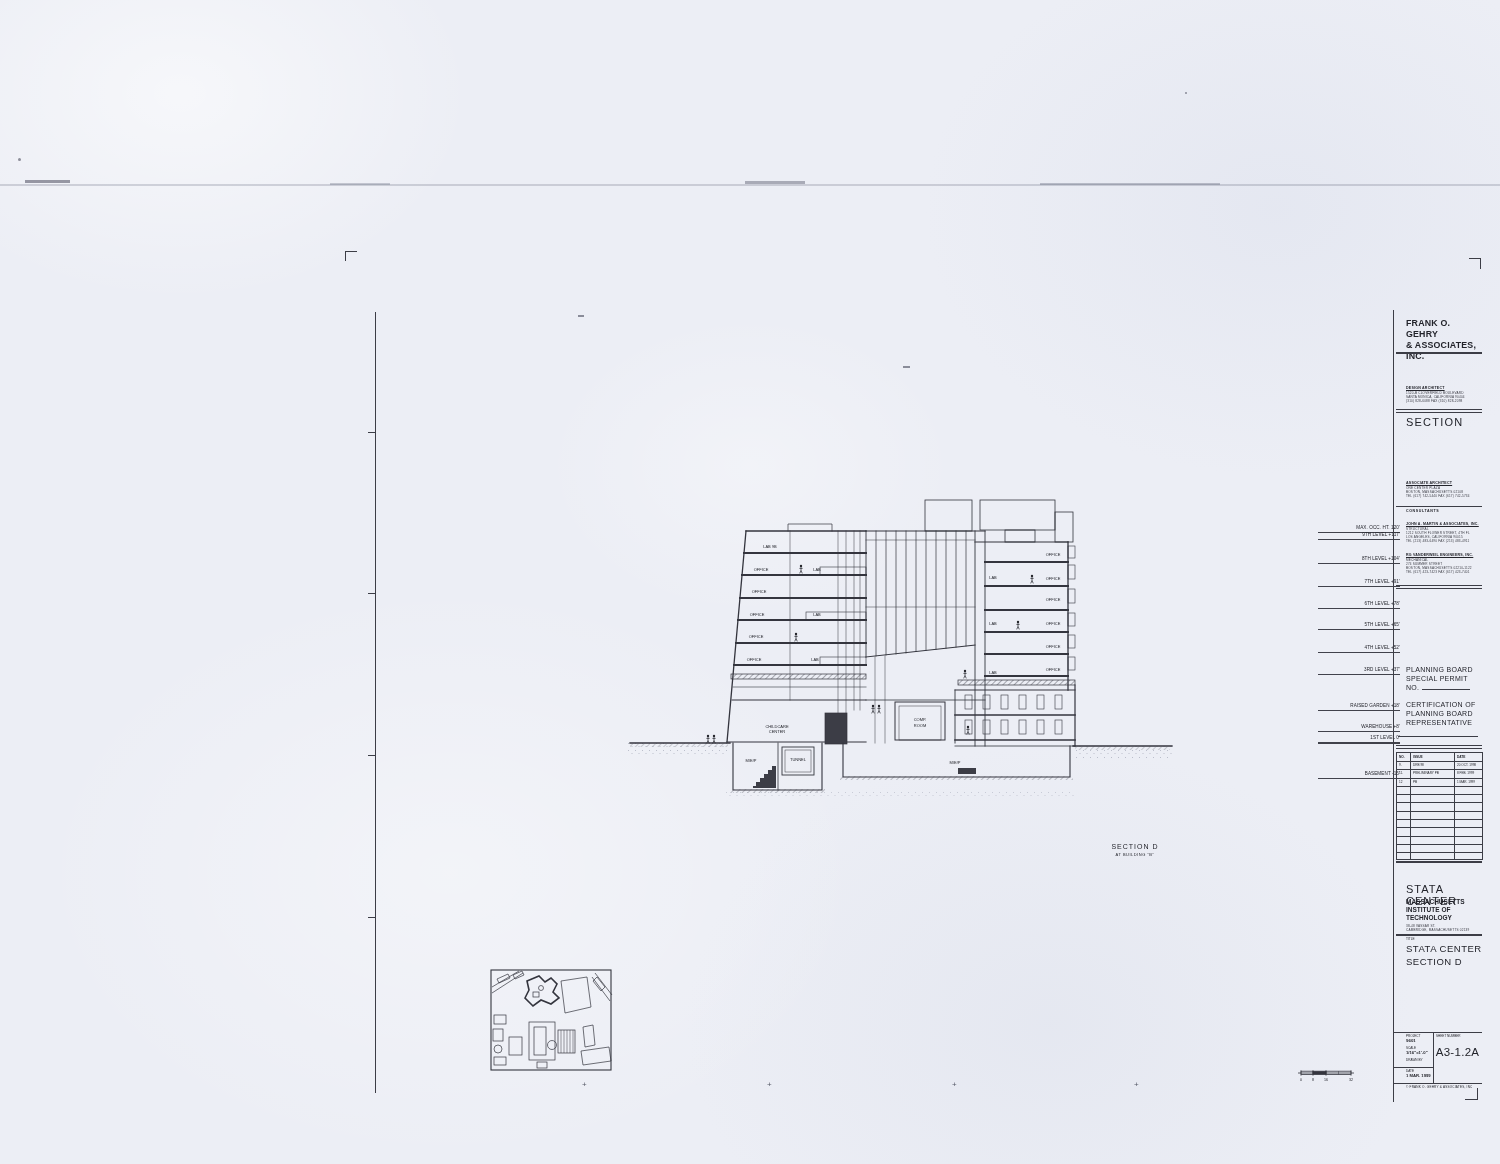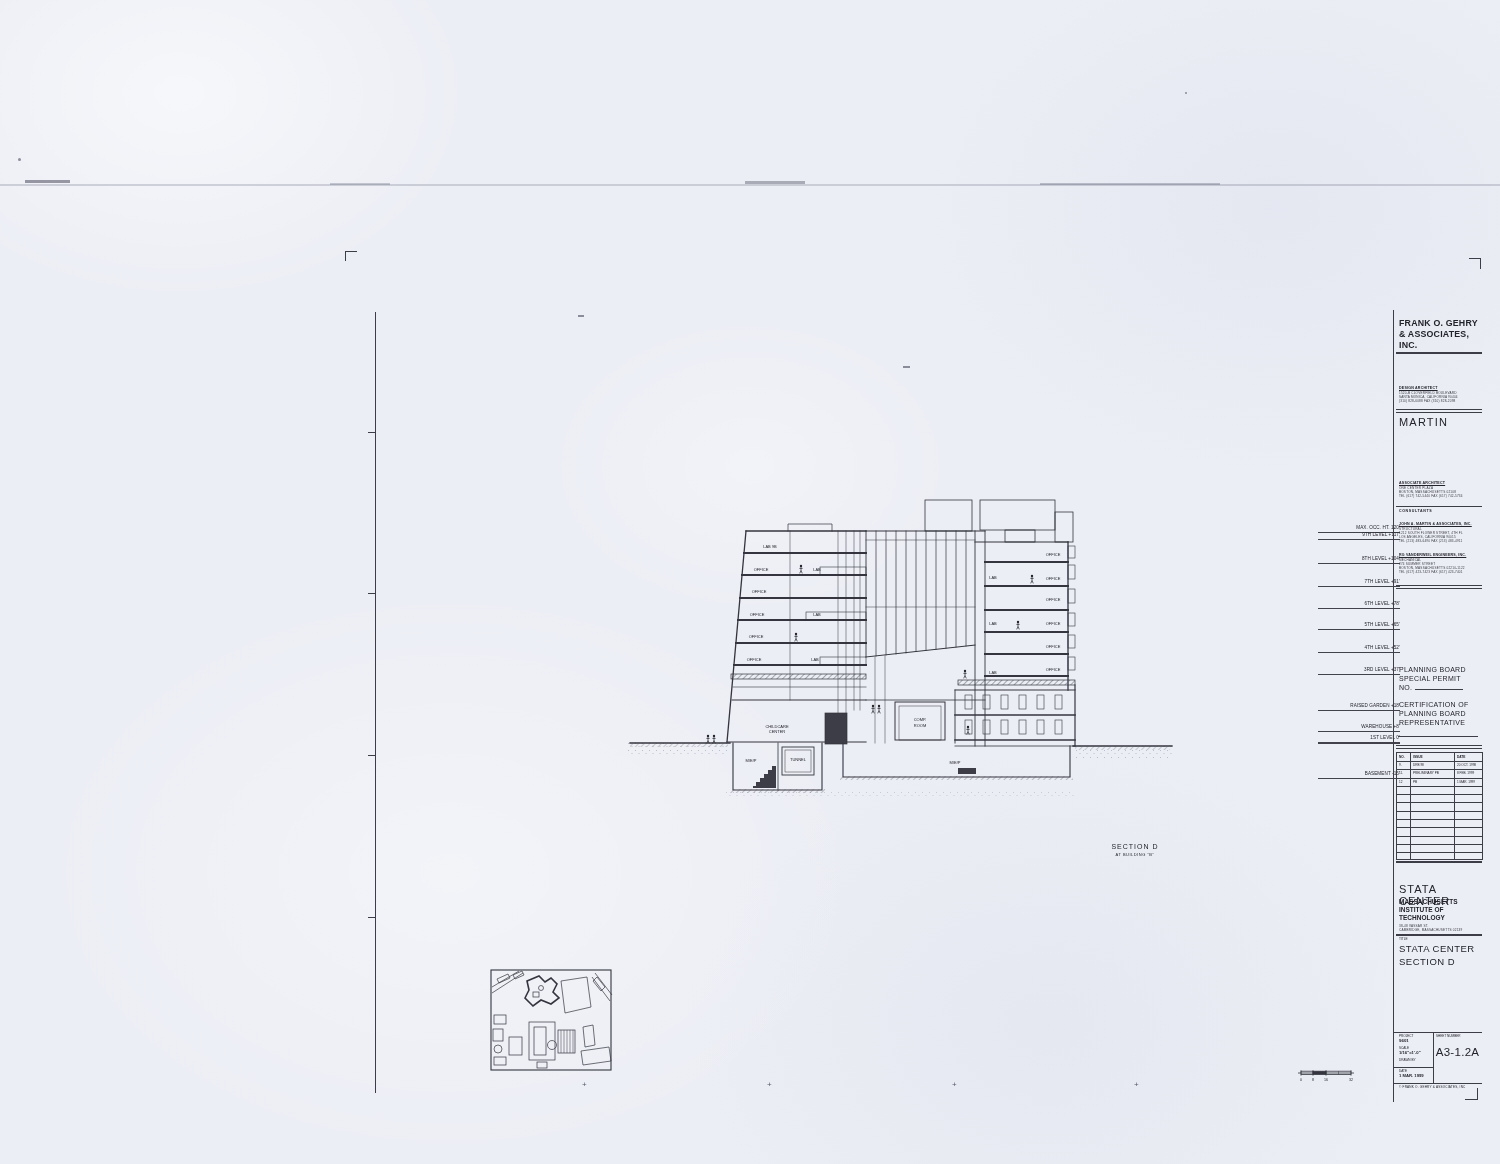--- a/index.html
+++ b/index.html
@@ -12,21 +12,21 @@
       radial-gradient(500px 380px at 85% 18%, rgba(221,225,237,.5), transparent 70%),
       radial-gradient(600px 420px at 30% 75%, rgba(255,255,255,.35), transparent 70%),
       radial-gradient(520px 400px at 70% 88%, rgba(220,224,235,.45), transparent 70%),
       radial-gradient(300px 220px at 50% 40%, rgba(255,255,255,.3), transparent 70%);
   }
   .abs{position:absolute;}
   .ln{position:absolute;background:#3c3d46;}
   
   .tb{position:absolute;left:1393px;top:310px;width:90px;height:792px;border-left:1.5px solid #3c3d46;}
   .tb .ru{position:absolute;left:2px;width:86px;height:1px;background:#3c3d46;}
-  .tb .txt{position:absolute;left:5px;right:2px;}
+  .tb .txt{position:absolute;left:12px;right:2px;}
   .hd{font-size:3.6px;line-height:4.6px;font-weight:700;text-decoration:underline;letter-spacing:.2px;}
   .ad{font-size:3.1px;line-height:4.2px;letter-spacing:.2px;color:#393a43;}
   .nline{display:inline-block;width:48px;height:6px;border-bottom:1px solid #3c3d46;}
   .big7{font-size:7px;line-height:9px;letter-spacing:.3px;}
   
   .rtable{position:absolute;left:2px;top:442px;width:85px;height:106px;border:1px solid #3c3d46;}
   .rrow{position:relative;height:7.3px;border-bottom:0.8px solid #3c3d46;font-size:3.1px;line-height:7.3px;}
   .rhead{height:8px;line-height:8px;font-size:3.2px;font-weight:700;}
   .rrow span{position:absolute;top:0;}
   .cno{left:2px;} .ciss{left:16px;} .cdat{left:60px;}
@@ -320,21 +320,21 @@
 
     <div class="txt" style="top:76px;">
       <div class="hd">DESIGN ARCHITECT</div>
       <div class="ad">1520-B CLOVERFIELD BOULEVARD</div>
       <div class="ad">SANTA MONICA, CALIFORNIA 90404</div>
       <div class="ad">(310) 828-6088   FAX (310) 828-2098</div>
     </div>
     <div class="ru" style="top:99px;"></div>
     <div class="ru" style="top:102px;"></div>
 
-    <div class="txt" style="top:106px;font-size:11px;letter-spacing:1.2px;">MARTIN</div>
+    <div class="txt" style="top:106px;font-size:11px;letter-spacing:1.2px;">SECTION</div>
 
     <div class="txt" style="top:171px;">
       <div class="hd">ASSOCIATE ARCHITECT</div>
       <div class="ad">ONE CENTER PLAZA</div>
       <div class="ad">BOSTON, MASSACHUSETTS 02108</div>
       <div class="ad">TEL (617) 742-5440   FAX (617) 742-5734</div>
     </div>
     <div class="ru" style="top:196px;"></div>
     <div class="txt hd" style="top:199px;text-decoration:none;letter-spacing:.6px;">CONSULTANTS</div>
 

